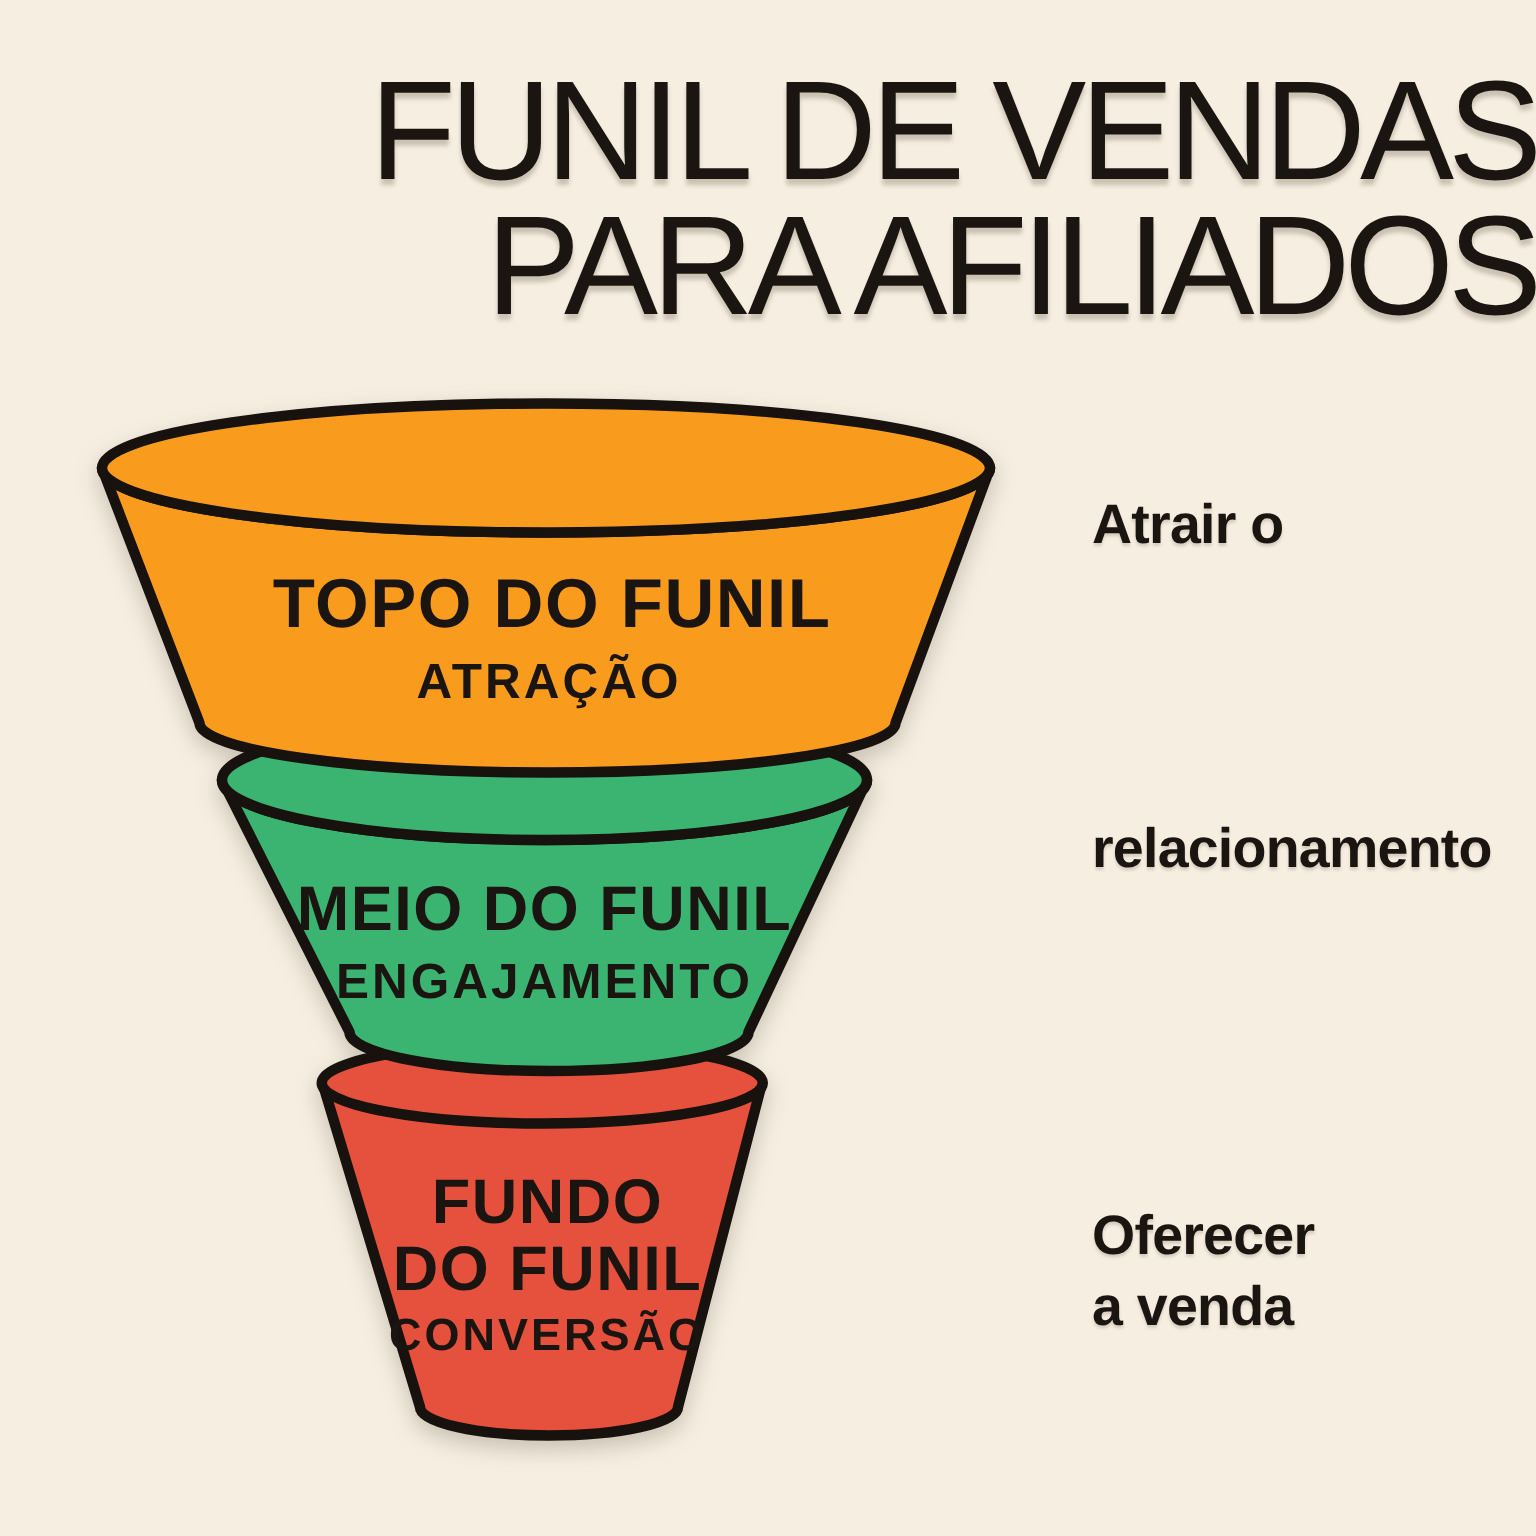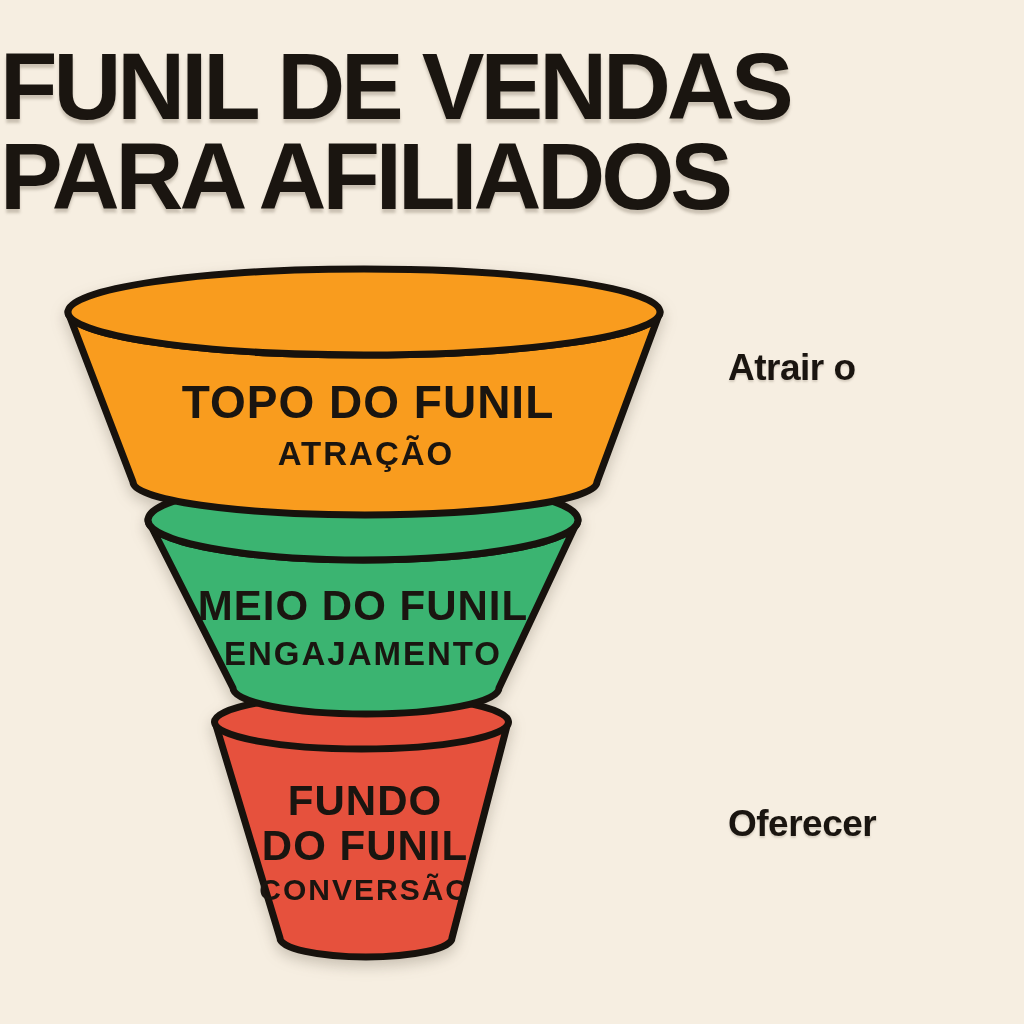--- a/index.html
+++ b/index.html
@@ -12,22 +12,22 @@
     position: absolute;
     inset: 0;
     width: 1024px;
     height: 1024px;
   }
   .title {
     position: absolute;
     top: 42px;
     left: 0;
     width: 1024px;
-    text-align: left;
-    font-weight: 700;
+    text-align: right;
+    font-weight: 400;
     font-size: 94px;
     line-height: 90px;
     letter-spacing: -4px;
     text-shadow: 0 4px 3px rgba(120, 108, 92, 0.35);
   }
   .funnel-svg {
     position: absolute;
     inset: 0;
     filter: drop-shadow(0 6px 7px rgba(100, 88, 72, 0.30));
   }
@@ -84,24 +84,26 @@
     </g>
 
     <g>
       <path class="outline" d="M 68,312 L 133,482 A 232,33 0 0 0 597,482 L 660,312 A 296,43 0 0 1 68,312 Z" fill="#F99C1E"></path>
       <ellipse class="outline" cx="364" cy="312" rx="296" ry="43" fill="#F99C1E"></ellipse>
       <text class="seg-label big" x="368" y="418" fill="#1A1510">TOPO DO FUNIL</text>
       <text class="seg-label small" x="366" y="465" fill="#1A1510">ATRAÇÃO</text>
     </g>
   </svg>
 
-  <div class="side-note" style="top: 344px;">
+  <div class="side-note" style="top: 326px;">
     <div>Atrair o</div>
   </div>
 
   <div class="side-note" style="top: 542px;">
+    <div>relacionamento</div>
   </div>
 
   <div class="side-note" style="top: 800px;">
     <div>Oferecer</div>
+    <div>a venda</div>
   </div>
 
 </div>
 
 </body></html>

